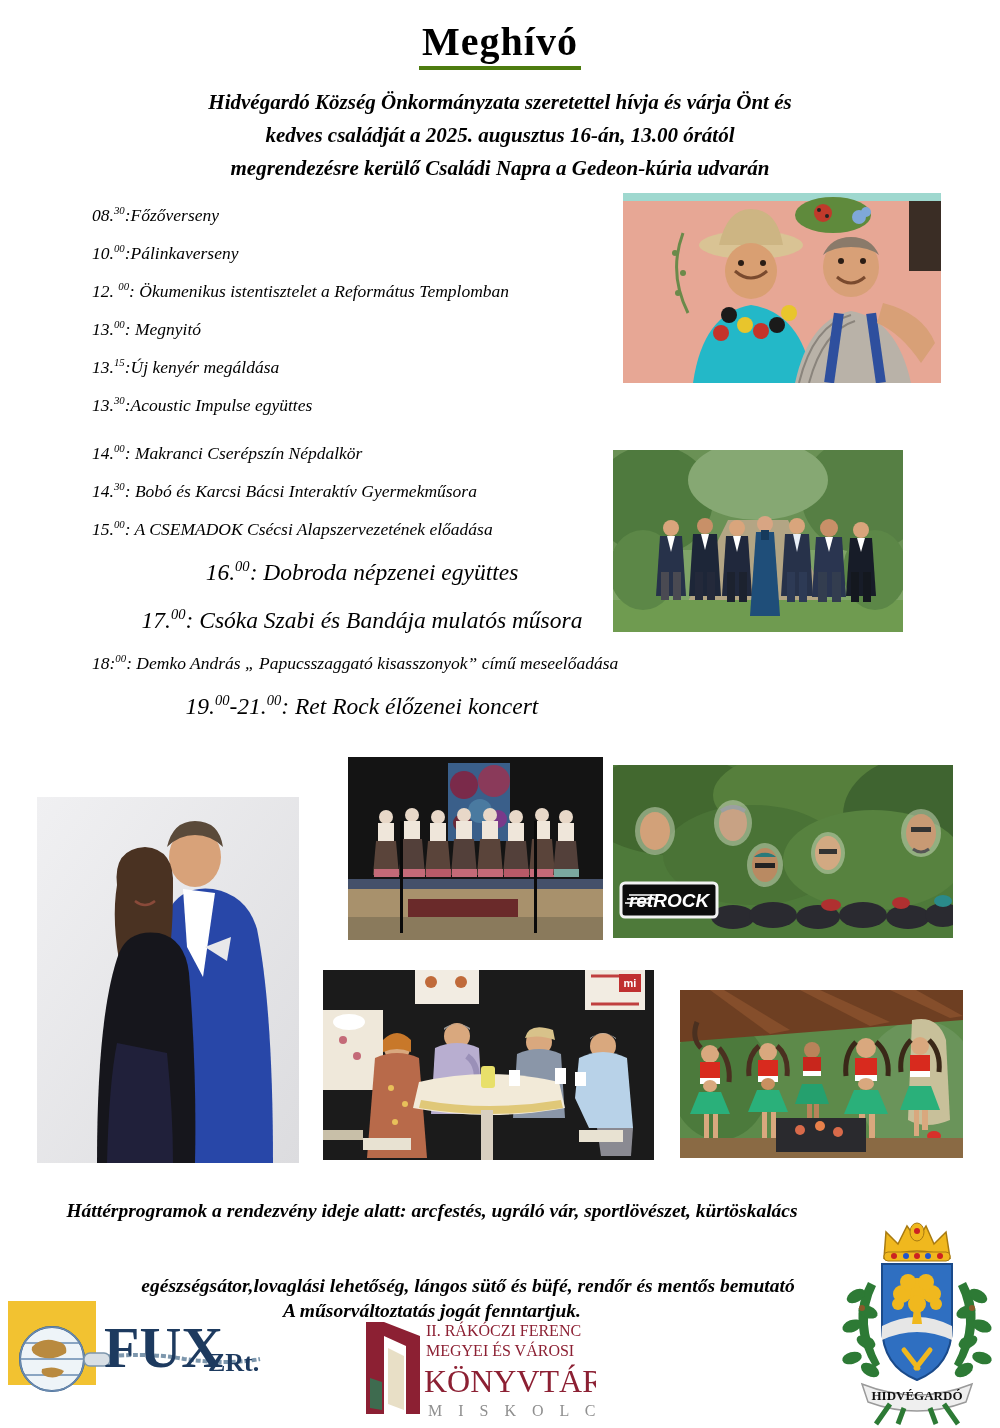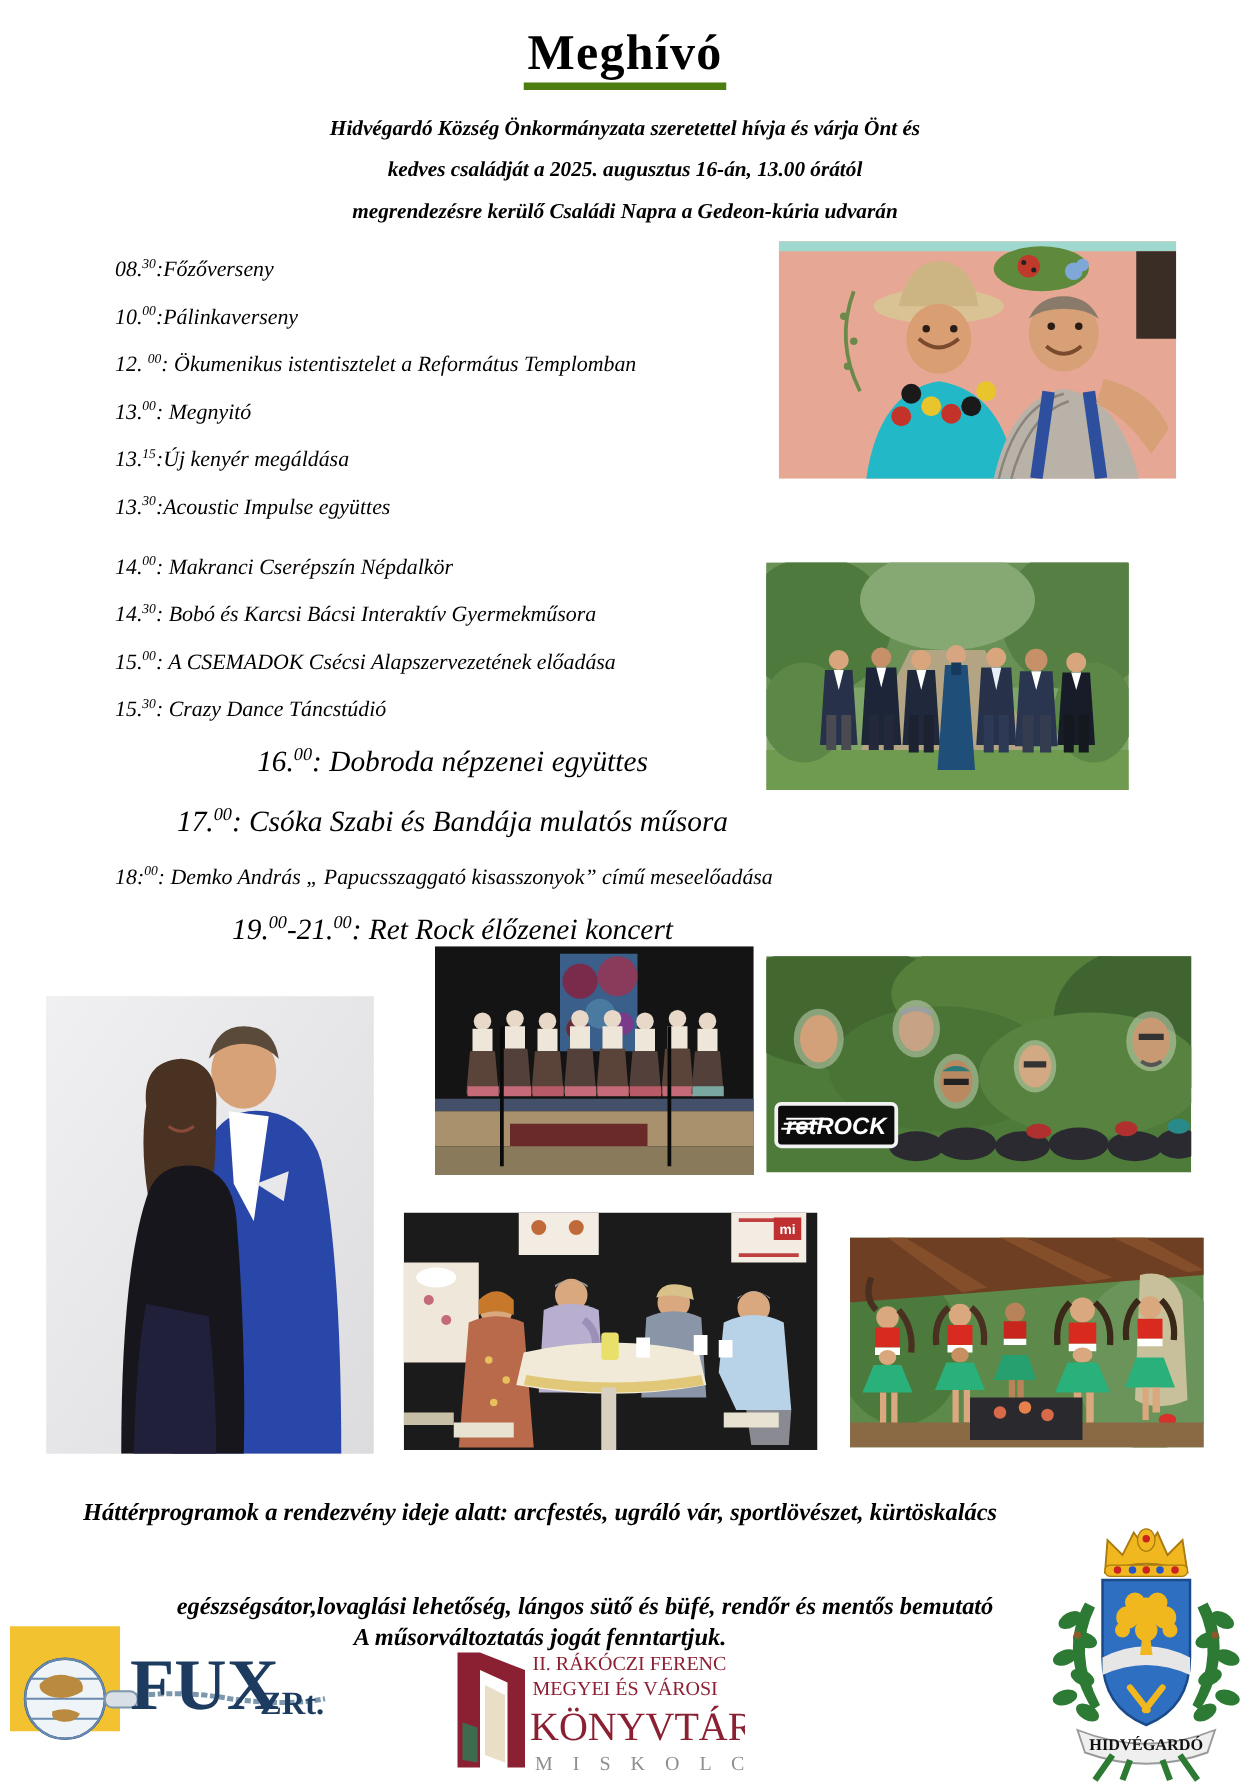--- a/index.html
+++ b/index.html
@@ -1,24 +1,24 @@
 <!DOCTYPE html>
 <html><head>
 <meta charset="utf-8">
 <style>
   html,body{margin:0;padding:0;background:#fff;}
   .page{position:relative;width:1000px;height:1428px;background:#ffffff;overflow:hidden;
         font-family:"Liberation Serif",serif;color:#000;}
   
   .title-wrap{position:absolute;top:18px;left:0;width:1000px;text-align:center;}
-  .title{display:inline-block;font-size:40px;font-weight:bold;border-bottom:6px solid #4d7c0f;
+  .title{display:inline-block;font-size:40px;font-weight:bold;border-bottom:4px solid #4d7c0f;
          padding:0 3px 1px 3px;letter-spacing:1px;}
   
   .intro{position:absolute;top:86px;left:0;width:1000px;text-align:center;
-         font-weight:bold;font-style:italic;font-size:17px;line-height:33px;}
+         font-weight:bold;font-style:italic;font-size:21px;line-height:33px;}
   
   .sched{position:absolute;top:196px;left:92px;width:540px;}
   .s-item{font-weight:normal;font-style:italic;font-size:17.5px;line-height:38px;white-space:nowrap;}
   .s-item sup{font-size:62%;vertical-align:super;line-height:0;}
   .s-item.lg{font-size:23.5px;line-height:48px;text-align:center;}
   .s-item.mt{margin-top:10px;}
   
   .ph{position:absolute;display:block;}
   .ph svg{display:block;}
   
@@ -43,21 +43,20 @@
   <div class="sched">
     <div class="s-item"><span>08.</span><sup>30</sup><span>:Főzőverseny</span></div>
     <div class="s-item"><span>10.</span><sup>00</sup><span>:Pálinkaverseny</span></div>
     <div class="s-item"><span>12.</span> <sup>00</sup><span>: Ökumenikus istentisztelet a Református Templomban</span></div>
     <div class="s-item"><span>13.</span><sup>00</sup><span>: Megnyitó</span></div>
     <div class="s-item"><span>13.</span><sup>15</sup><span>:Új kenyér megáldása</span></div>
     <div class="s-item"><span>13.</span><sup>30</sup><span>:Acoustic Impulse együttes</span></div>
     <div class="s-item mt"><span>14.</span><sup>00</sup><span>: Makranci Cserépszín Népdalkör</span></div>
     <div class="s-item"><span>14.</span><sup>30</sup><span>: Bobó és Karcsi Bácsi Interaktív Gyermekműsora</span></div>
     <div class="s-item"><span>15.</span><sup>00</sup><span>: A CSEMADOK Csécsi Alapszervezetének előadása</span></div>
-    <div class="s-item"><span>15.</span><sup>30</sup><span>: Crazy Dance Táncstúdió</span></div>
     <div class="s-item lg"><span>16.</span><sup>00</sup><span>: Dobroda népzenei együttes</span></div>
     <div class="s-item lg"><span>17.</span><sup>00</sup><span>: Csóka Szabi és Bandája mulatós műsora</span></div>
     <div class="s-item"><span>18:</span><sup>00</sup><span>: Demko András „ Papucsszaggató kisasszonyok” című meseelőadása</span></div>
     <div class="s-item lg"><span>19.</span><sup>00</sup><span>-21.</span><sup>00</sup><span>: Ret Rock élőzenei koncert</span></div>
   </div>
 
   <span class="ph" style="left:623px;top:193px;">
     <svg width="318" height="190" viewBox="0 0 318 190">
       <rect width="318" height="190" fill="#e7a795"></rect>
       <rect x="0" y="0" width="318" height="8" fill="#9fd8cf"></rect>

